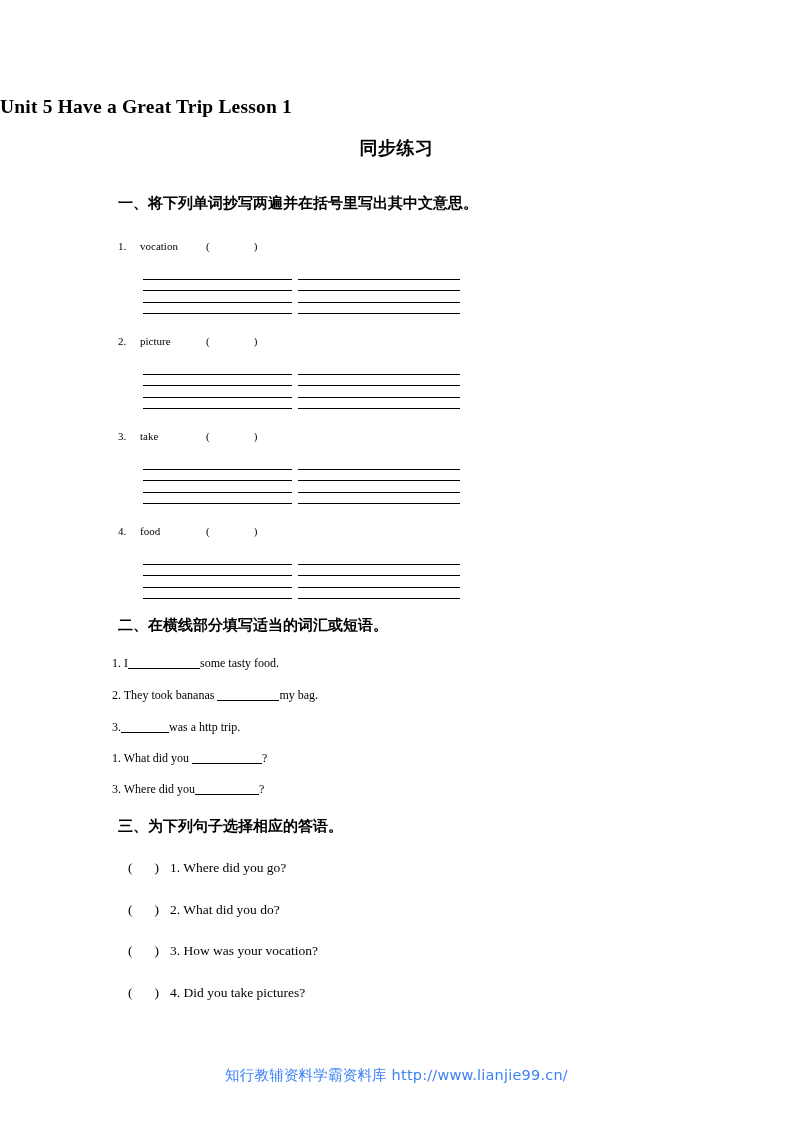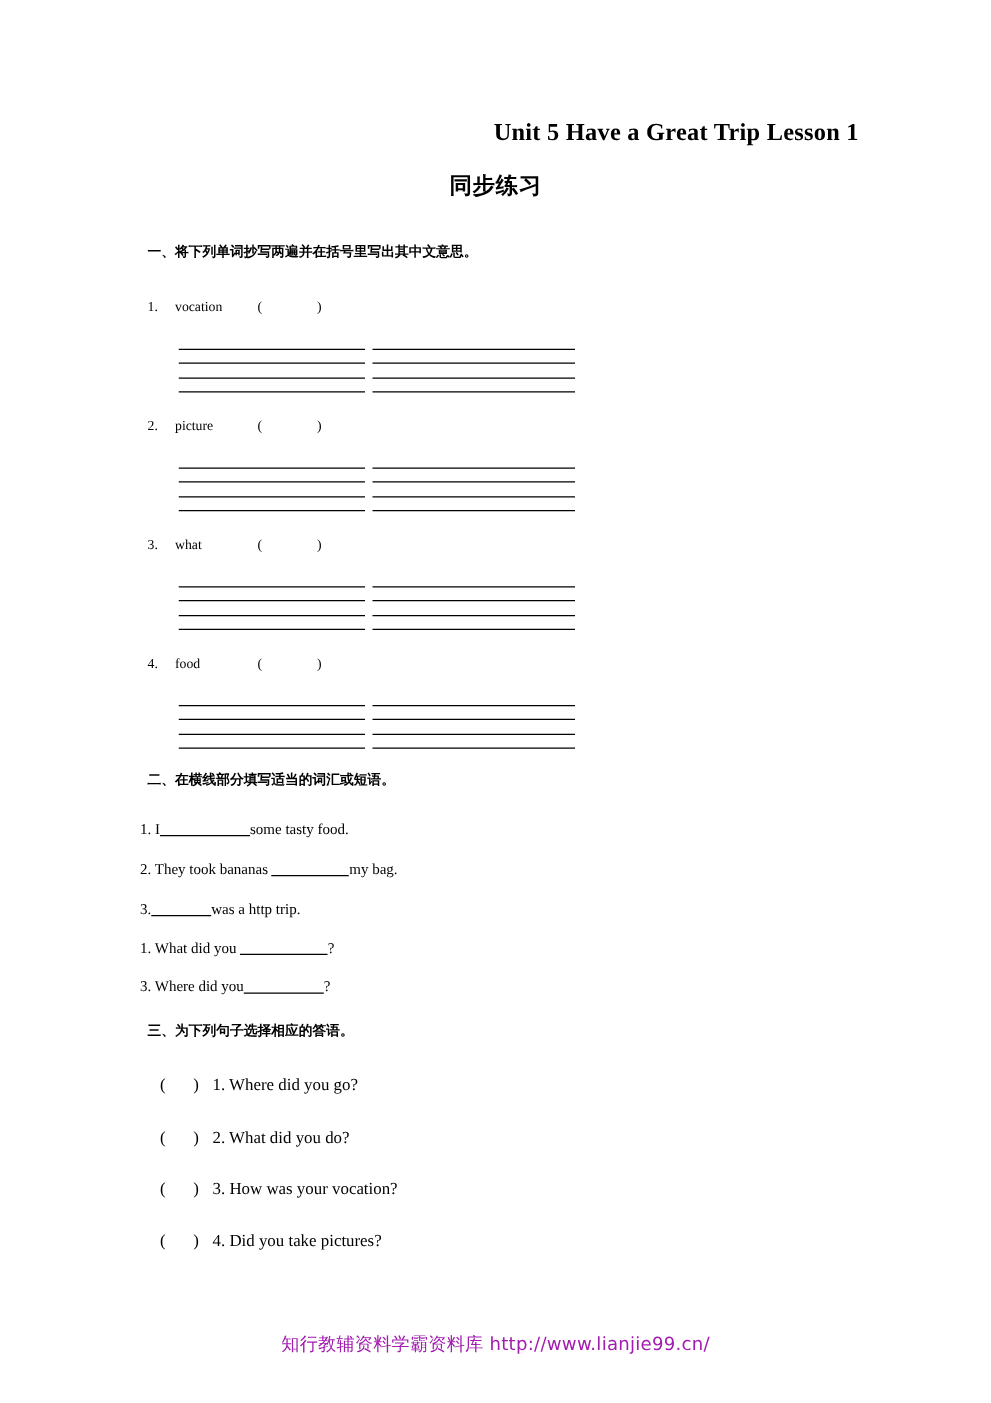--- a/index.html
+++ b/index.html
@@ -22,21 +22,21 @@
     left: 0; top: 0;
     width: 793px;
     height: 1122px;
   }
 
   
   .doc-title {
     position: absolute;
     left: 0; top: 96px;
     width: 687px;
-    text-align: right;
+    text-align: left;
     font-family: "Liberation Serif", serif;
     font-weight: bold;
     font-size: 19.5px;
     letter-spacing: 0.2px;
   }
   .doc-subtitle {
     position: absolute;
     left: 0; top: 136px;
     width: 793px;
     text-align: center;
@@ -45,21 +45,21 @@
     font-size: 18px;
     letter-spacing: 0.5px;
   }
 
   
   .sec-heading {
     position: absolute;
     left: 118px;
     font-family: "DejaVu Sans", sans-serif;
     font-weight: bold;
-    font-size: 11px;
+    font-size: 15px;
     letter-spacing: 0px;
     white-space: nowrap;
   }
 
   
   .word-item {
     position: absolute;
     left: 118px;
     font-family: "Liberation Serif", serif;
     font-size: 11px;
@@ -130,21 +130,21 @@
 
   
   .footer {
     position: absolute;
     left: 0;
     top: 1066px;
     width: 793px;
     text-align: center;
     font-family: "DejaVu Sans", sans-serif;
     font-size: 14.5px;
-    color: #a21caf;
+    color: #3b82f6;
     letter-spacing: 0.2px;
   }
 </style>
 </head>
 <body>
 
 <div class="page">
 
   <div class="doc-title">Unit 5 Have a Great Trip Lesson 1</div>
   <div class="doc-subtitle">同步练习</div>
@@ -181,21 +181,21 @@
     </div>
     <div class="write-col right">
       <div class="wline l1"></div>
       <div class="wline l2"></div>
       <div class="wline l3"></div>
       <div class="wline l4"></div>
     </div>
   </div>
 
   <div class="word-item" style="top:430px">
-    <span class="num">3.</span><span class="wrd">what</span><span class="paren-open">(</span><span class="paren-close">)</span>
+    <span class="num">3.</span><span class="wrd">take</span><span class="paren-open">(</span><span class="paren-close">)</span>
   </div>
   <div class="write-grid" style="top:467px">
     <div class="write-col left">
       <div class="wline l1"></div>
       <div class="wline l2"></div>
       <div class="wline l3"></div>
       <div class="wline l4"></div>
     </div>
     <div class="write-col right">
       <div class="wline l1"></div>

